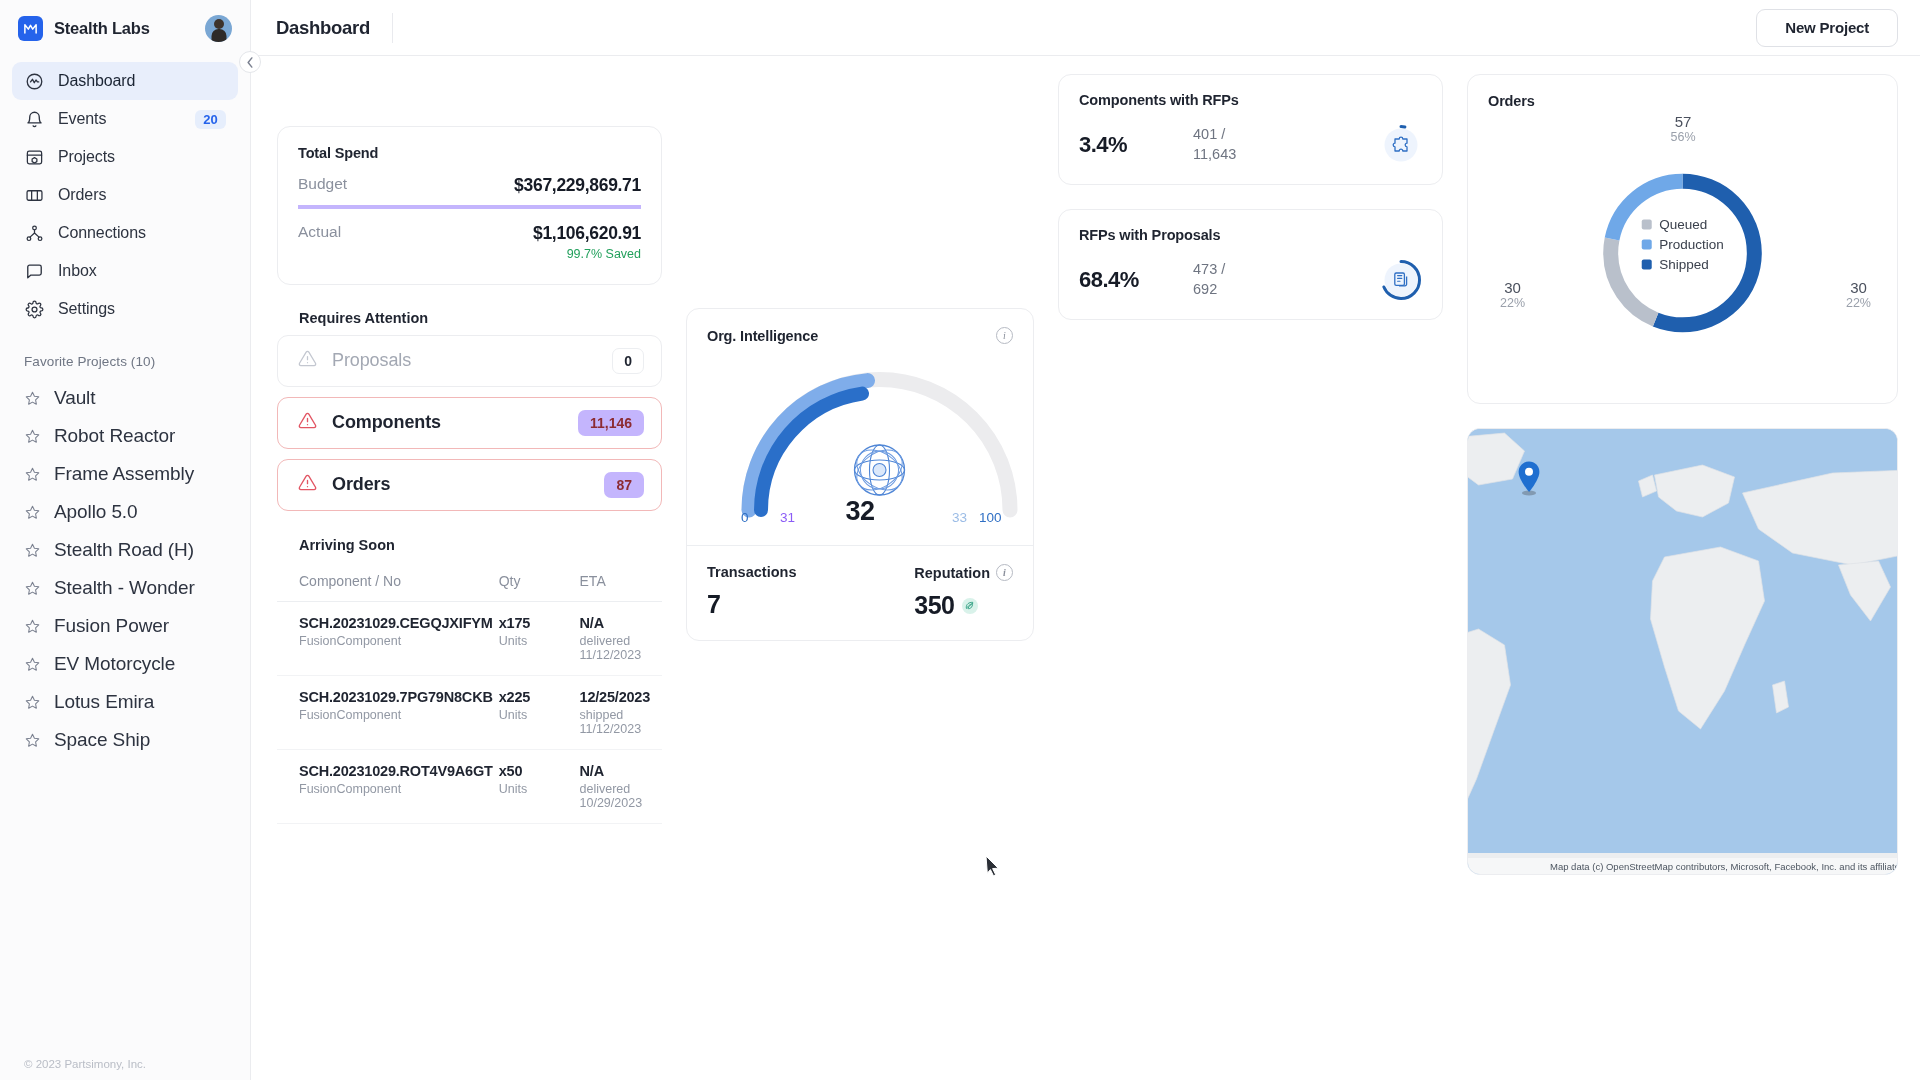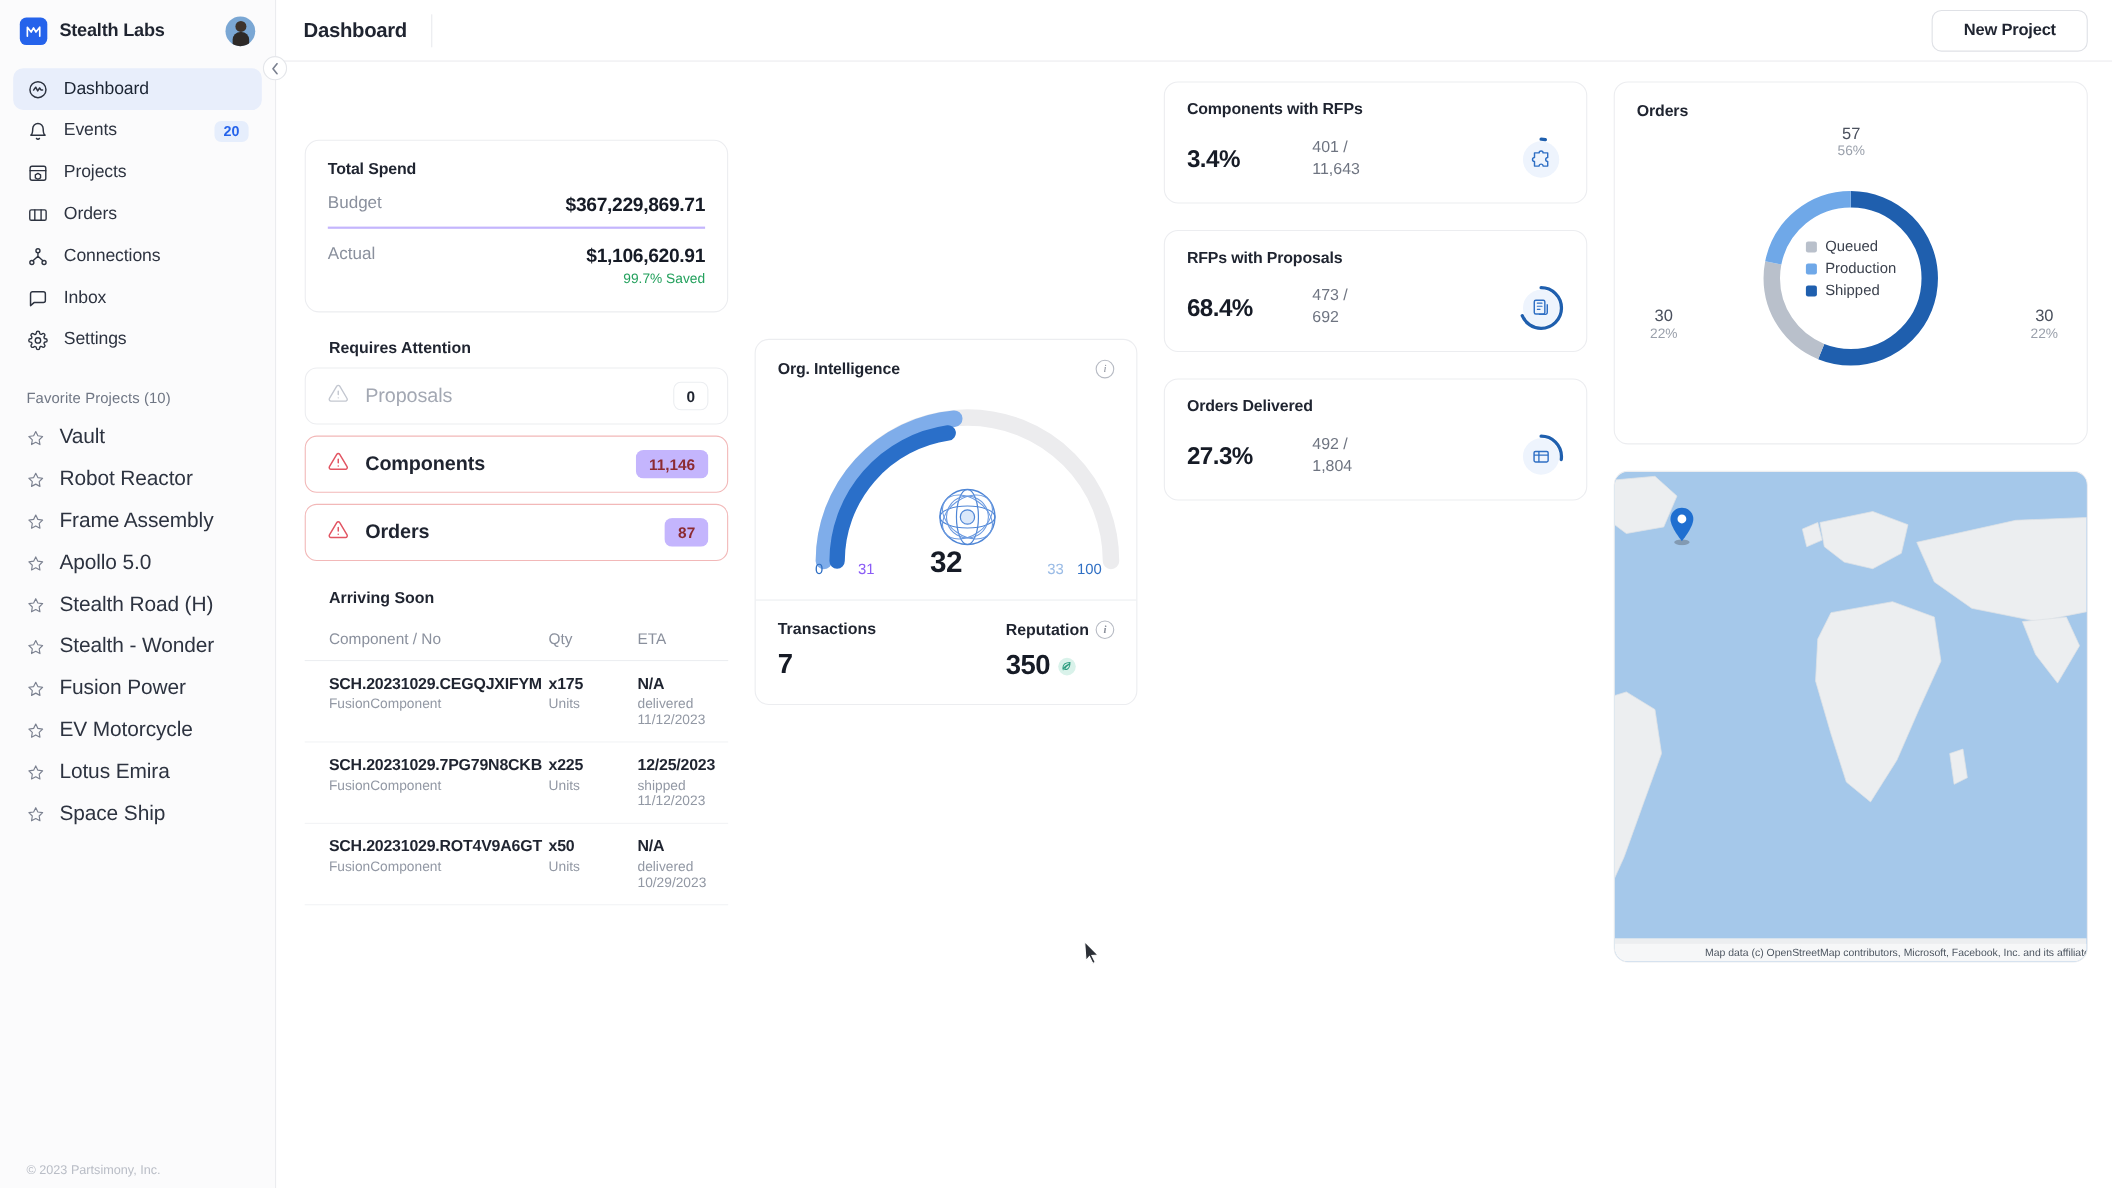--- a/index.html
+++ b/index.html
@@ -109,21 +109,21 @@
   .card-title {
     font-size: 14.5px; font-weight: 700; color: #1f2430; letter-spacing: -0.15px;
   }
 
   
   .spend-card { padding: 18px 20px 14px; }
   .spend-row {
     display: flex; align-items: flex-start; justify-content: space-between;
     padding: 14px 0 9px;
   }
-  .spend-row.bordered { border-bottom: 2px solid #c4b5fd; }
+  .spend-row.bordered { border-bottom: 4px solid #c4b5fd; }
   .spend-label { font-size: 15.5px; color: #8a909d; }
   .spend-val { font-size: 17.5px; font-weight: 700; color: #161b26; letter-spacing: -0.3px; }
   .spend-sub { font-size: 12.5px; color: #22a05c; text-align: right; margin-top: 3px; }
 
   
   .attn-title { font-size: 14.5px; font-weight: 700; color: #1f2430; margin: 25px 0 9px 22px; }
   .attn-item {
     display: flex; align-items: center; gap: 15px;
     height: 52px; padding: 0 17px 0 20px; margin-bottom: 10px;
     border: 1px solid #ecedf0; border-radius: 11px; background: #fff; cursor: pointer;
@@ -587,40 +587,20 @@
                     <g transform="translate(21,21)">
                       <rect x="-6.2" y="-7" width="9.6" height="12.4" rx="1.4" fill="none" stroke="#2f6fc4" stroke-width="1.3"></rect>
                       <path d="M-3.4 -4.4h4.2M-3.4 -1.6h4.2M-3.4 1.2h2.4" stroke="#2f6fc4" stroke-width="1.1" stroke-linecap="round"></path>
                       <path d="M5.6 -3.4v7.6a1.6 1.6 0 0 1-1.6 1.6H-2" fill="none" stroke="#2f6fc4" stroke-width="1.3"></path>
                     </g>
                   </svg>
                 </span>
               </div>
             </div>
 
-            <div class="card metric-card">
-              <div class="card-title">Orders Delivered</div>
-              <div class="metric-body">
-                <span class="metric-pct">27.3%</span>
-                <span class="metric-frac">
-                  <div>492 /</div>
-                  <div>1,804</div>
-                </span>
-                <span class="metric-ring">
-                  <svg width="42" height="42" viewBox="0 0 42 42">
-                    <circle cx="21" cy="21" r="16.5" fill="#eef4fd"></circle>
-                    <circle cx="21" cy="21" r="18.5" fill="none" stroke="#1f5fae" stroke-width="3" stroke-linecap="round" stroke-dasharray="31.7 164.1" transform="rotate(-90 21 21)"></circle>
-                    <g transform="translate(21,21)">
-                      <rect x="-6.4" y="-4.6" width="12.8" height="9.6" rx="1.3" fill="none" stroke="#2f6fc4" stroke-width="1.3"></rect>
-                      <path d="M-6.4 -1.2h12.8M-2 -4.6v9.6" stroke="#2f6fc4" stroke-width="1.2"></path>
-                    </g>
-                  </svg>
-                </span>
-              </div>
-            </div>
           </div>
 
           <div class="col-orders">
             <div class="card orders-card">
               <div class="card-title">Orders</div>
 
               <div class="donut-wrap">
                 <svg width="100%" height="262" viewBox="0 0 390 262" preserveAspectRatio="xMidYMid meet">
 
                   <g transform="translate(195,140)">

